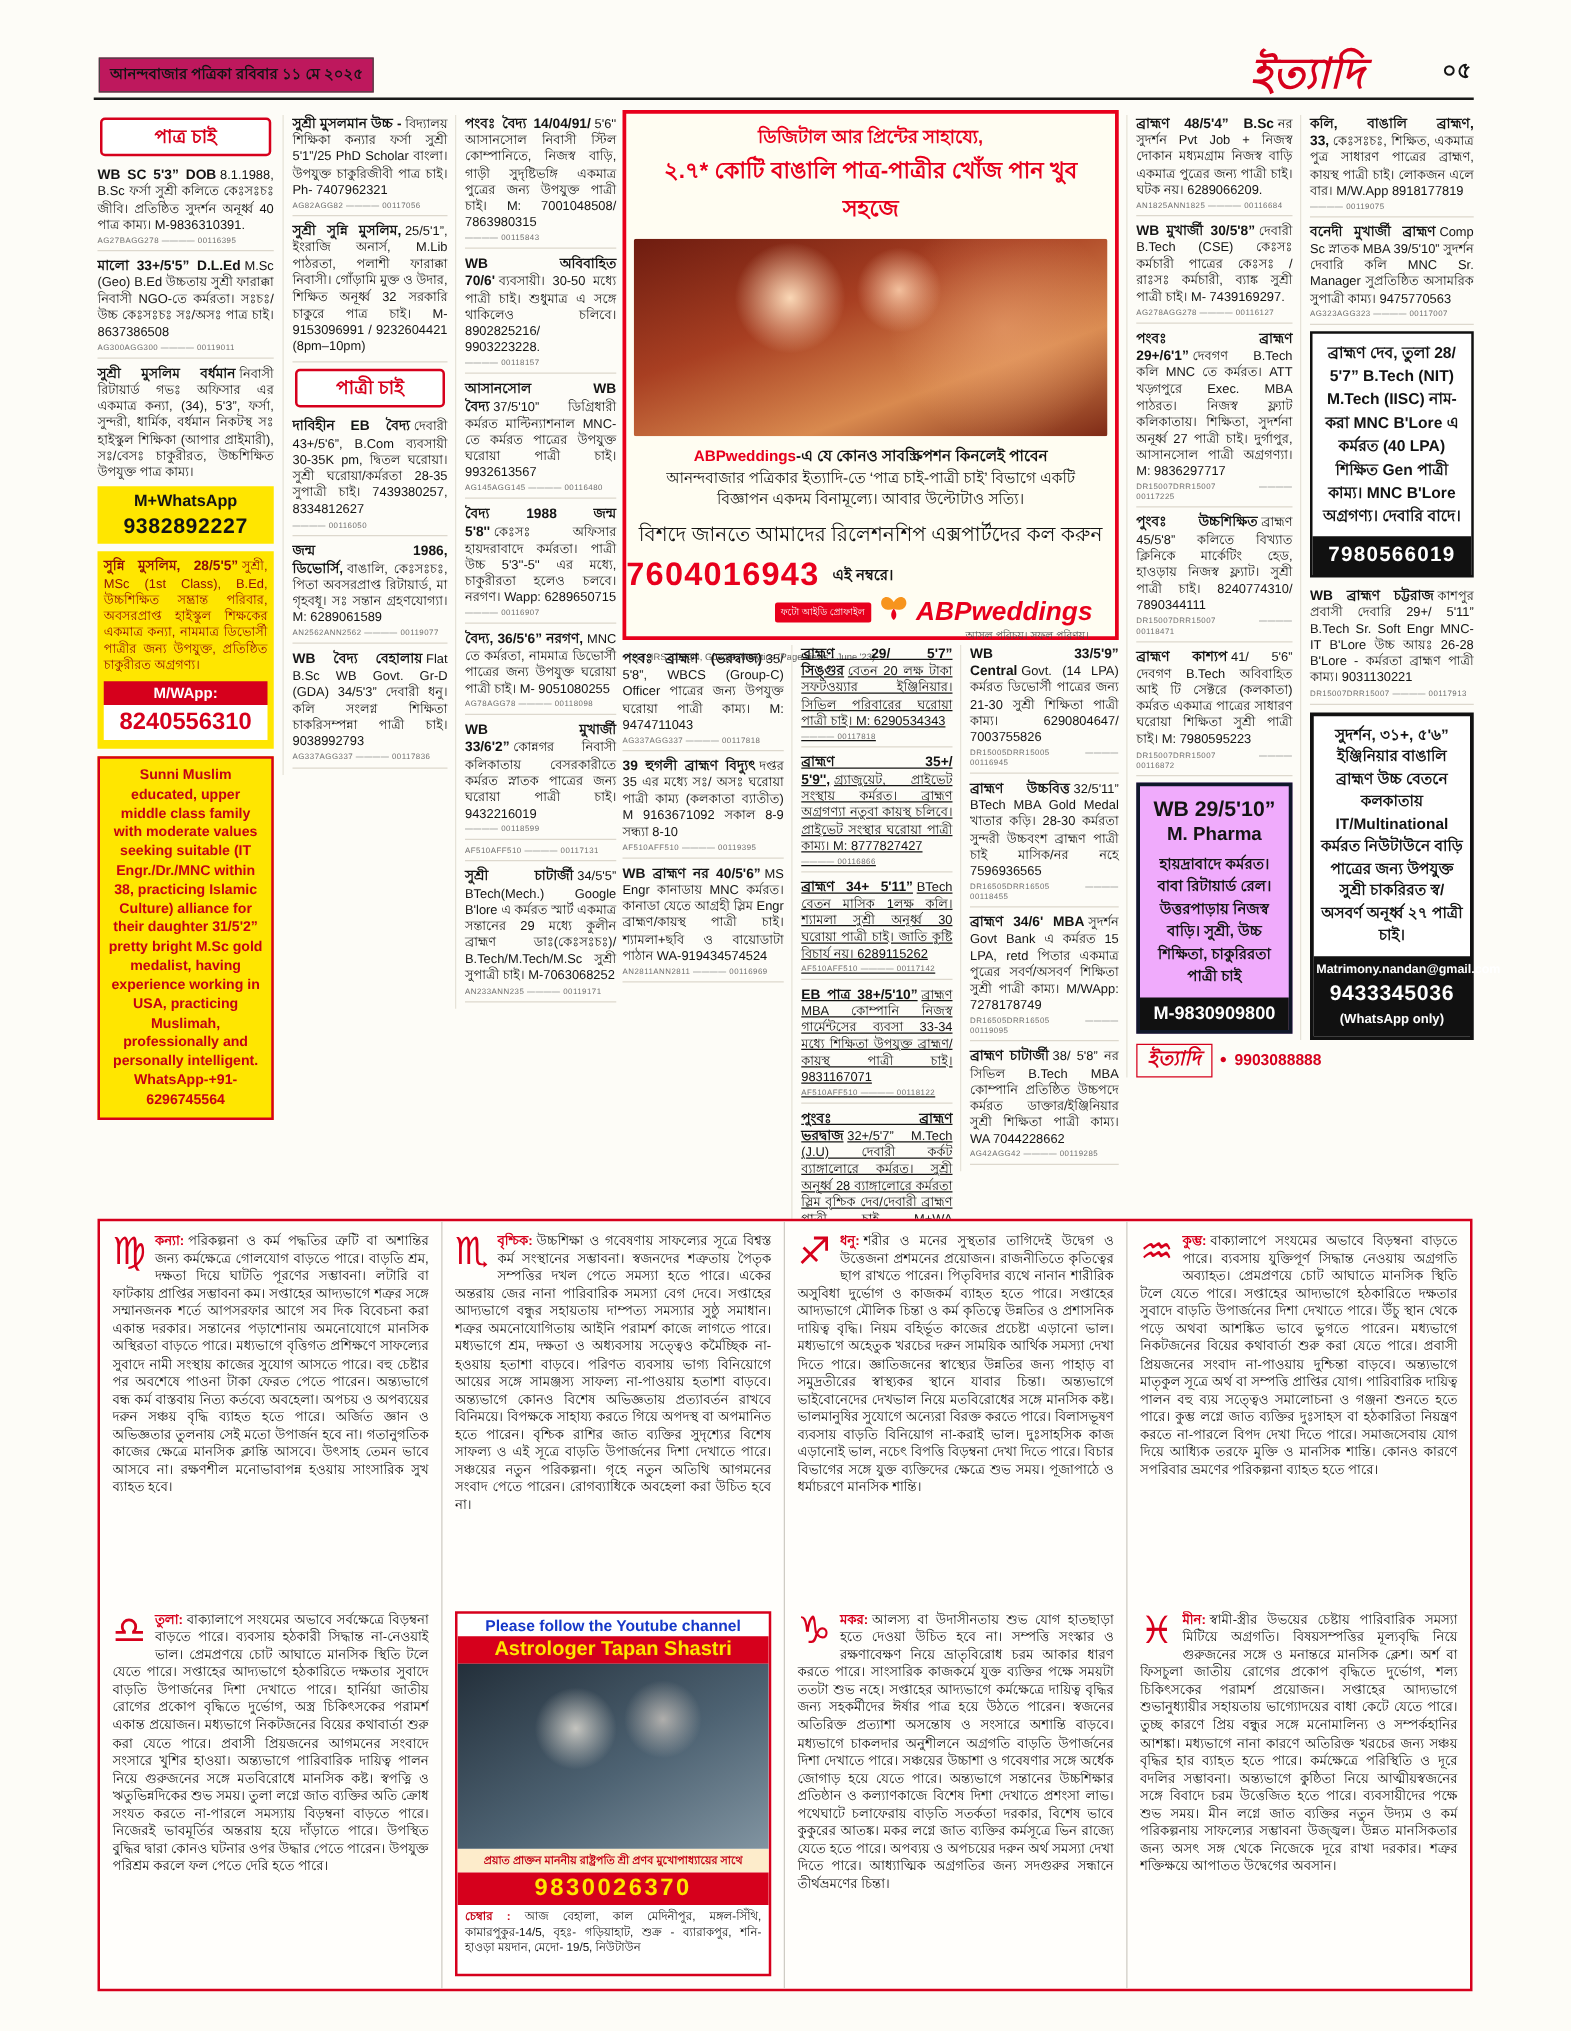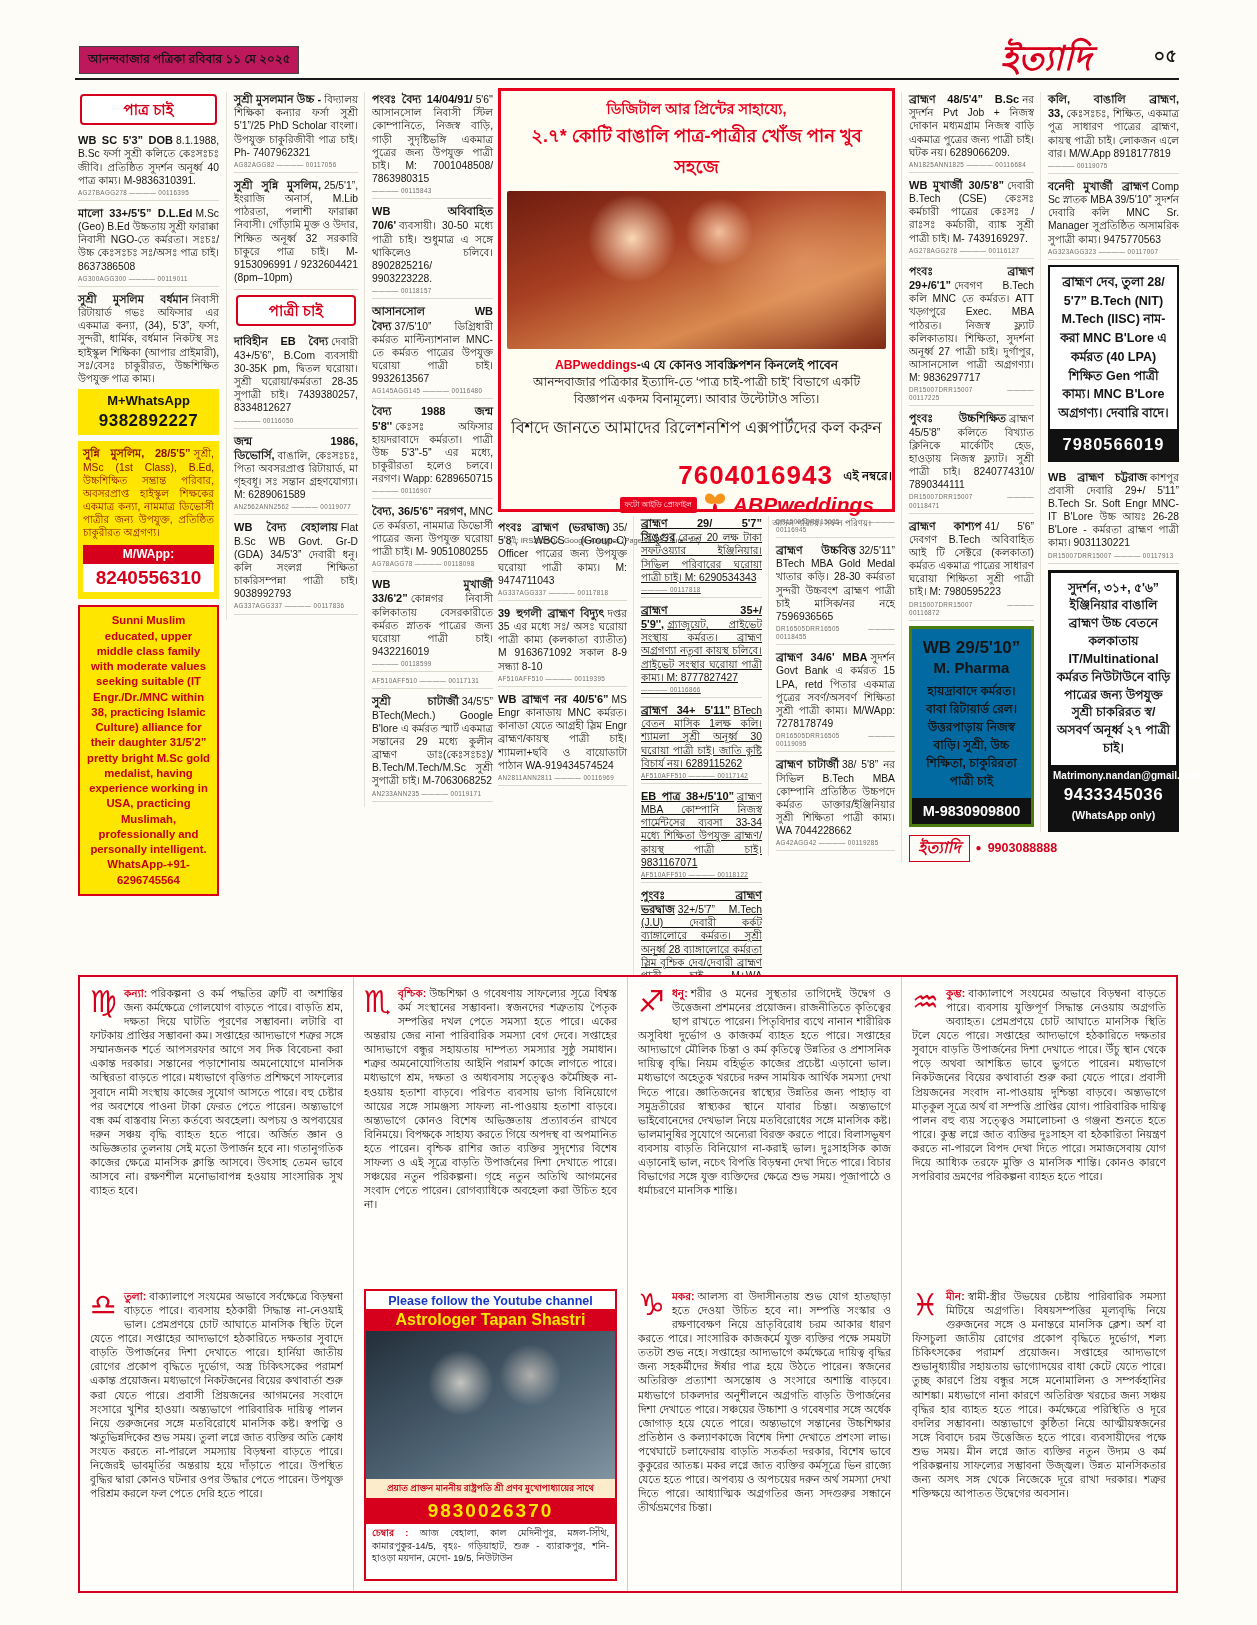--- a/index.html
+++ b/index.html
@@ -43,31 +43,31 @@
   .abp-head .l2 { font-size:18px; font-weight:bold; }
   .abp-photo { height:158px; margin:2px 6px; position:relative; border-radius:2px;
      background:
        radial-gradient(circle at 33% 30%, rgba(255,224,190,.95), rgba(255,224,190,0) 16%),
        radial-gradient(circle at 56% 26%, rgba(250,205,170,.9), rgba(250,205,170,0) 14%),
        radial-gradient(circle at 78% 45%, rgba(240,170,120,.5), rgba(240,170,120,0) 30%),
        linear-gradient(160deg,#6e1c10 0%,#a83f22 38%,#d98a4f 70%,#7e2a16 100%); }
   .abp-body { text-align:center; font-size:12.2px; padding:6px 14px 2px; line-height:1.4; }
   .abp-body .brand { color:#e8001c; font-weight:bold; }
   .abp-call { text-align:center; font-size:16px; font-weight:normal; margin-top:5px; }
-  .abp-phoneline { text-align:right; margin-top:18px; }
+  .abp-phoneline { text-align:left; margin-top:2px; }
   .abp-phone { color:#e8001c; font-size:26px; font-weight:bold; letter-spacing:1px; vertical-align:middle; }
   .abp-cta2 { font-size:12px; font-weight:bold; margin-left:6px; }
   .abp-logorow { display:flex; justify-content:flex-end; align-items:center; gap:6px; padding:2px 18px 0; }
   .abp-ribbon { background:#e8001c; color:#fff; font-size:7.5px; padding:2px 5px; border-radius:2px; }
   .abp-logo { color:#e8001c; font-weight:bold; font-size:21px; font-style:italic; }
   .abp-tag { font-size:8.5px; color:#444; text-align:right; padding:0 21px; }
   .abp-foot { font-size:7.5px; color:#555; padding:4px 0 2px; }
 
   
-  .pharma { border:3px solid #4d7c0f; background:#0369a1; text-align:center; padding:8px 5px 0; margin:4px 0 8px; }
+  .pharma { border:3px solid #0f172a; background:#f0abfc; text-align:center; padding:8px 5px 0; margin:4px 0 8px; }
   .pharma .t1 { font-size:17px; font-weight:bold; }
   .pharma .t2 { font-size:15px; font-weight:bold; margin-bottom:4px; }
   .pharma .pb { font-size:12px; font-weight:bold; line-height:1.5; }
   .pharma .band { background:#111; color:#fff; font-weight:bold; font-size:14.5px; padding:4px 0; margin:8px -5px 0; }
   .itadi { display:flex; align-items:center; gap:6px; margin-top:4px; }
   .itadi .ilogo { color:#d6001c; font-weight:bold; font-style:italic; font-size:16px; border:1.5px solid #d6001c; padding:2px 8px; }
   .itadi .iphone { color:#d6001c; font-weight:bold; font-size:12.5px; }
   .itadi .dot { color:#d6001c; font-size:10px; }
   .devbox { border:2px solid #111; text-align:center; font-weight:bold; font-size:12.5px; line-height:1.5; padding:6px 4px 0; margin:4px 0 8px; background:#fff; }
   .devbox .band { background:#111; color:#fff; font-size:16.5px; letter-spacing:1px; padding:3px 0; margin:6px -4px 0; }
@@ -205,20 +205,21 @@
     <div class="ref">———— 00116866</div>
     <div class="ad"><b>ব্রাহ্মণ 34+ 5'11”</b><span>BTech বেতন মাসিক 1লক্ষ কলি। শ্যামলা সুশ্রী অনূর্ধ্ব 30 ঘরোয়া পাত্রী চাই। জাতি কুষ্টি বিচার্য নয়। 6289115262</span></div>
     <div class="ref">AF510AFF510 ———— 00117142</div>
     <div class="ad"><b>EB পাত্র 38+/5'10”</b><span>ব্রাহ্মণ MBA কোম্পানি নিজস্ব গার্মেন্টসের ব্যবসা 33-34 মধ্যে শিক্ষিতা উপযুক্ত ব্রাহ্মণ/কায়স্থ পাত্রী চাই। 9831167071</span></div>
     <div class="ref">AF510AFF510 ———— 00118122</div>
     <div class="ad"><b>পুংবঃ ব্রাহ্মণ ভরদ্বাজ</b><span>32+/5'7” M.Tech (J.U) দেবারী কর্কট ব্যাঙ্গালোরে কর্মরত। সুশ্রী অনূর্ধ্ব 28 ব্যাঙ্গালোরে কর্মরতা স্লিম বৃশ্চিক দেব/দেবারী ব্রাহ্মণ পাত্রী চাই M+WA 9051723770</span></div>
     <div class="ref">AN2562ANN2562 ———— 00119081</div>
   </div>
 
   <div class="col cC">
+    <div class="ad"><b>WB 33/5'9” Central</b><span>Govt. (14 LPA) কর্মরত ডিভোর্সী পাত্রের জন্য 21-30 সুশ্রী শিক্ষিতা পাত্রী কাম্য। 6290804647/ 7003755826</span></div>
     <div class="ref">DR15005DRR15005 ———— 00116945</div>
     <div class="ad"><b>ব্রাহ্মণ উচ্চবিত্ত</b><span>32/5'11” BTech MBA Gold Medal খাতার কড়ি। 28-30 কর্মরতা সুন্দরী উচ্চবংশ ব্রাহ্মণ পাত্রী চাই মাসিক/নর নহে 7596936565</span></div>
     <div class="ref">DR16505DRR16505 ———— 00118455</div>
     <div class="ad"><b>ব্রাহ্মণ 34/6' MBA</b><span>সুদর্শন Govt Bank এ কর্মরত 15 LPA, retd পিতার একমাত্র পুত্রের সবর্ণ/অসবর্ণ শিক্ষিতা সুশ্রী পাত্রী কাম্য। M/WApp: 7278178749</span></div>
     <div class="ref">DR16505DRR16505 ———— 00119095</div>
     <div class="ad"><b>ব্রাহ্মণ চাটার্জী</b><span>38/ 5'8” নর সিভিল B.Tech MBA কোম্পানি প্রতিষ্ঠিত উচ্চপদে কর্মরত ডাক্তার/ইঞ্জিনিয়ার সুশ্রী শিক্ষিতা পাত্রী কাম্য। WA 7044228662</span></div>
     <div class="ref">AG42AGG42 ———— 00119285</div>
   </div>
 
   <div class="col c7">

